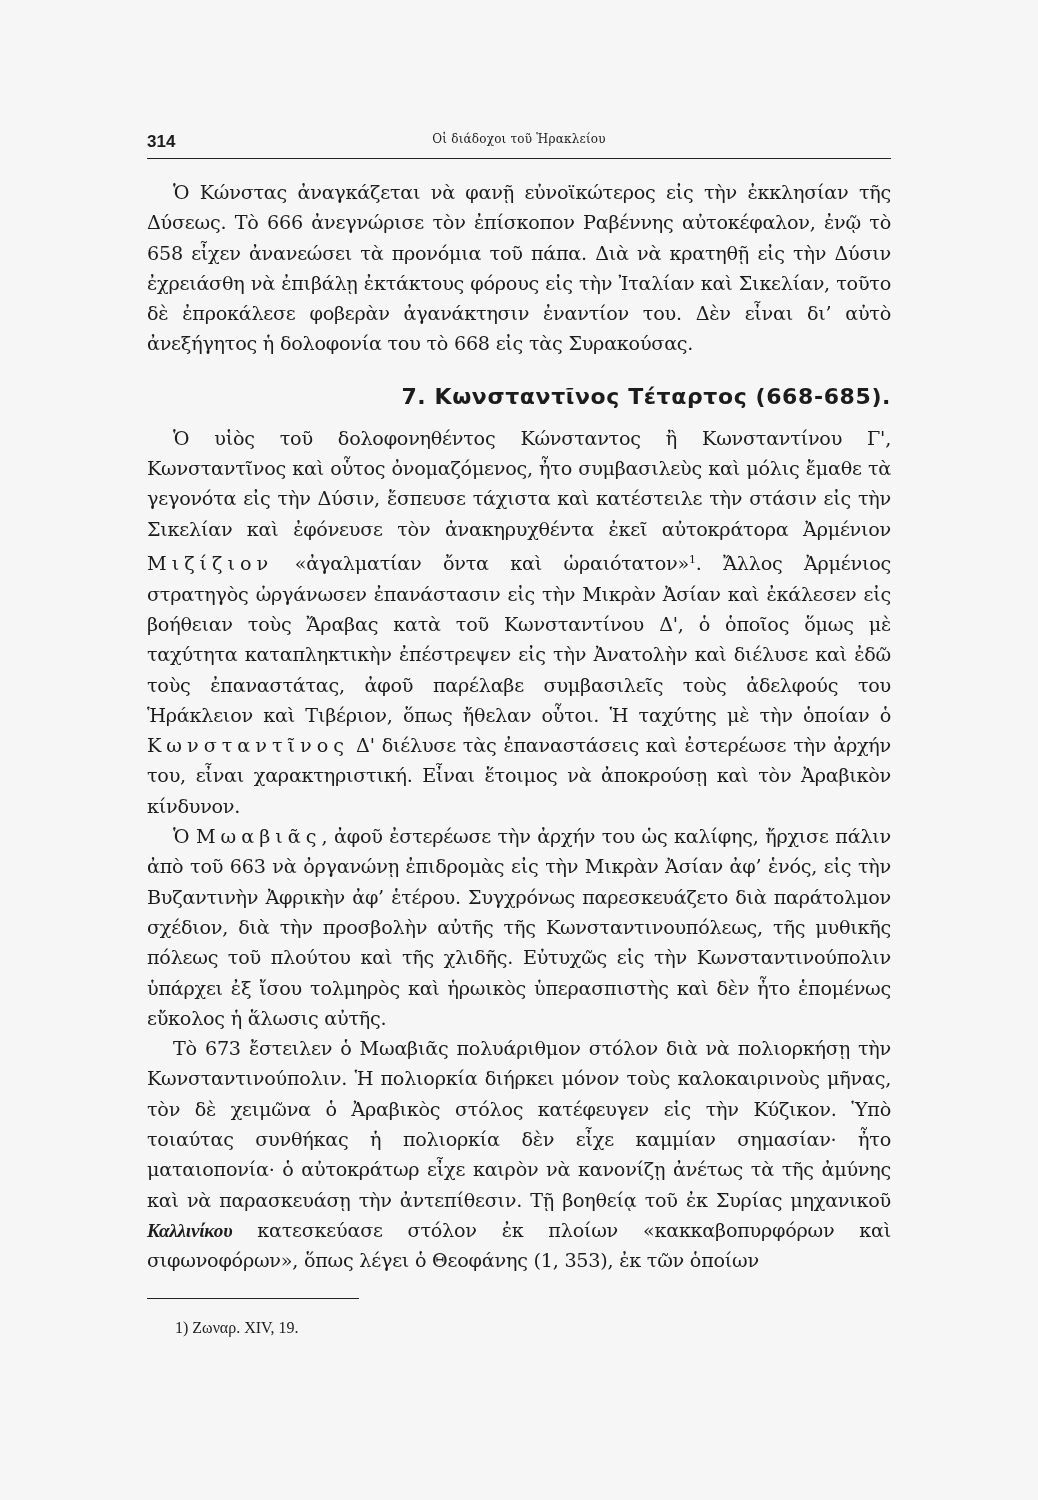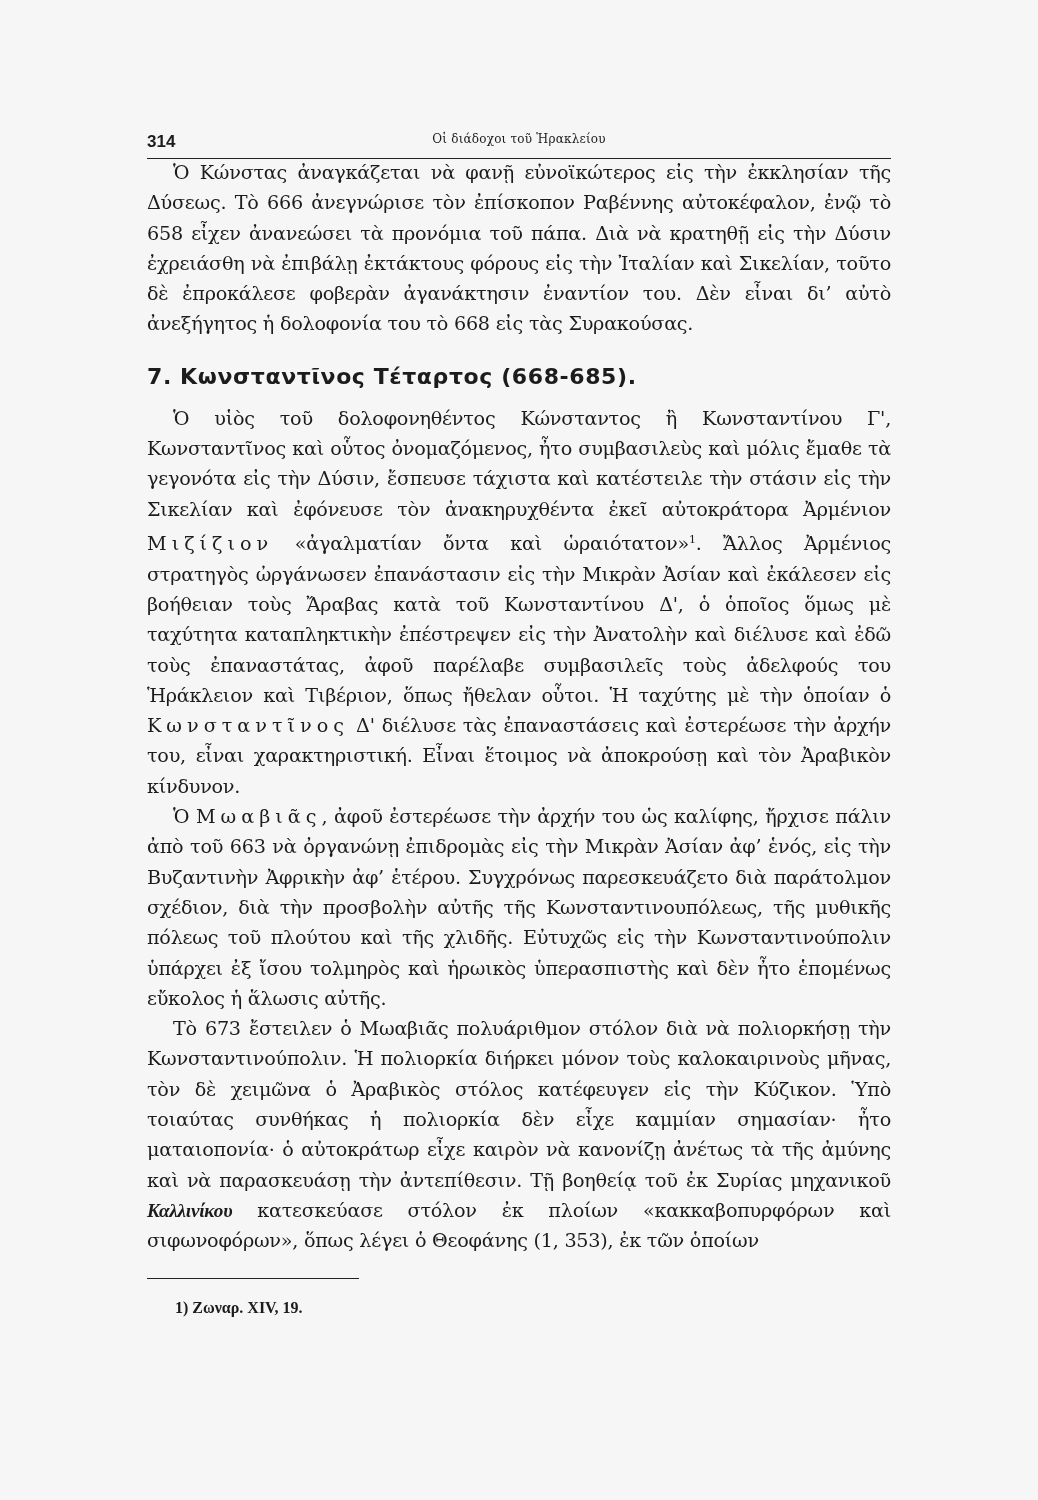--- a/index.html
+++ b/index.html
@@ -45,34 +45,35 @@
   }
   .head-rule {
     position: absolute;
     left: 0;
     right: 0;
     top: 26px;
     height: 0;
     border-top: 1.5px solid #222;
   }
   .body-text {
+    margin-top: 20px;
     font-size: 19.2px;
     line-height: 30.3px;
     text-align: justify;
     font-family: "DejaVu Serif", serif;
     letter-spacing: -0.25px;
     word-spacing: 0px;
   }
   .body-text p {
     margin: 0;
     text-indent: 26px;
   }
   .section-heading {
     margin: 22px 0 12px 0;
-    text-align: left;
+    text-align: right;
     font-family: "DejaVu Sans", sans-serif;
     font-weight: bold;
     font-size: 22px;
     letter-spacing: 0.6px;
     line-height: 30px;
   }
   .spaced {
     letter-spacing: 5px;
   }
   .bold-italic {
@@ -83,21 +84,21 @@
   .fn-rule {
     margin-top: 22px;
     width: 212px;
     border-top: 1.5px solid #222;
   }
   .footnote {
     margin-top: 20px;
     margin-left: 28px;
     font-size: 16px;
     font-family: "Liberation Serif", serif;
-    font-weight: bold;
+    font-weight: normal;
   }
   sup {
     font-size: 11px;
   }
 </style>
 </head>
 <body>
 
 <div class="page">
 

